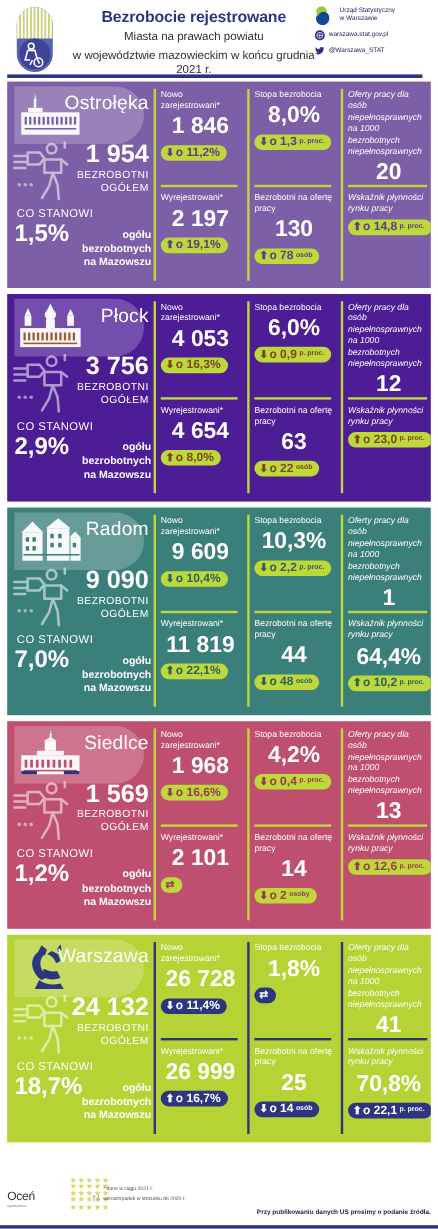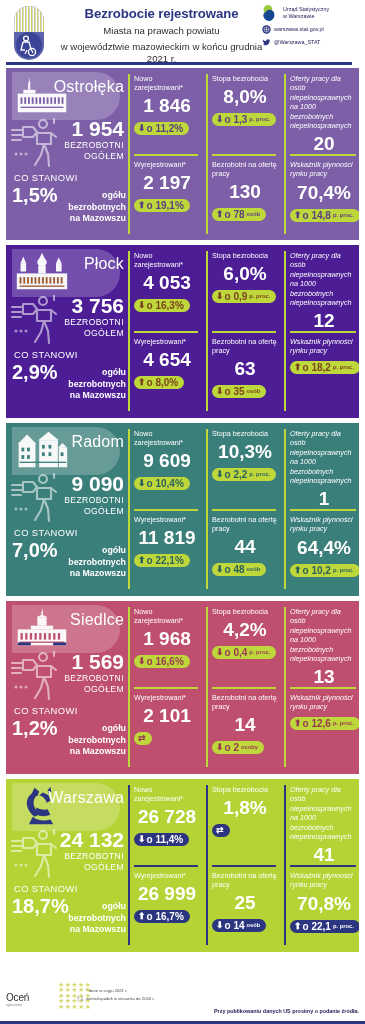--- a/index.html
+++ b/index.html
@@ -308,21 +308,20 @@
       </div>
 
       <div class="mcol c3">
         <div class="cell top wide">
           <div class="cell-lbl">Oferty pracy dla osób niepełnosprawnych na 1000 bezrobotnych niepełnosprawnych</div>
           <div class="cell-val">20</div>
         </div>
         <div class="hline wide" style="background:#bed73a;"></div>
         <div class="cell bot wide">
           <div class="cell-lbl">Wskaźnik płynności rynku pracy</div>
-          <div class="cell-val">70,4%</div>
           <span class="pill" style="background:#bed73a;color:#5a3f82;">
     <span class="arw">⬆</span>
     <span class="ptxt">o 14,8</span>
                 <span class="punit">p. proc.</span>
               </span>
         </div>
       </div>
     </div>
   </div>
   <div class="city-block" style="background:#4c1d95;">
@@ -415,37 +414,37 @@
     <span class="ptxt">o 0,9</span>
                 <span class="punit">p. proc.</span>
               </span>
         </div>
         <div class="hline" style="background:#bed73a;"></div>
         <div class="cell bot">
           <div class="cell-lbl">Bezrobotni na ofertę pracy</div>
           <div class="cell-val">63</div>
           <span class="pill" style="background:#bed73a;color:#7a441f;">
     <span class="arw">⬇</span>
-    <span class="ptxt">o 35</span>
+    <span class="ptxt">o 22</span>
                 <span class="punit">osób</span>
               </span>
         </div>
       </div>
 
       <div class="mcol c3">
         <div class="cell top wide">
           <div class="cell-lbl">Oferty pracy dla osób niepełnosprawnych na 1000 bezrobotnych niepełnosprawnych</div>
           <div class="cell-val">12</div>
         </div>
         <div class="hline wide" style="background:#bed73a;"></div>
         <div class="cell bot wide">
           <div class="cell-lbl">Wskaźnik płynności rynku pracy</div>
           <span class="pill" style="background:#bed73a;color:#7a441f;">
     <span class="arw">⬆</span>
-    <span class="ptxt">o 18,2</span>
+    <span class="ptxt">o 23,0</span>
                 <span class="punit">p. proc.</span>
               </span>
         </div>
       </div>
     </div>
   </div>
   <div class="city-block" style="background:#3b7f7b;">
 
     <div class="left-panel">
       <div class="city-badge-bg"></div>

